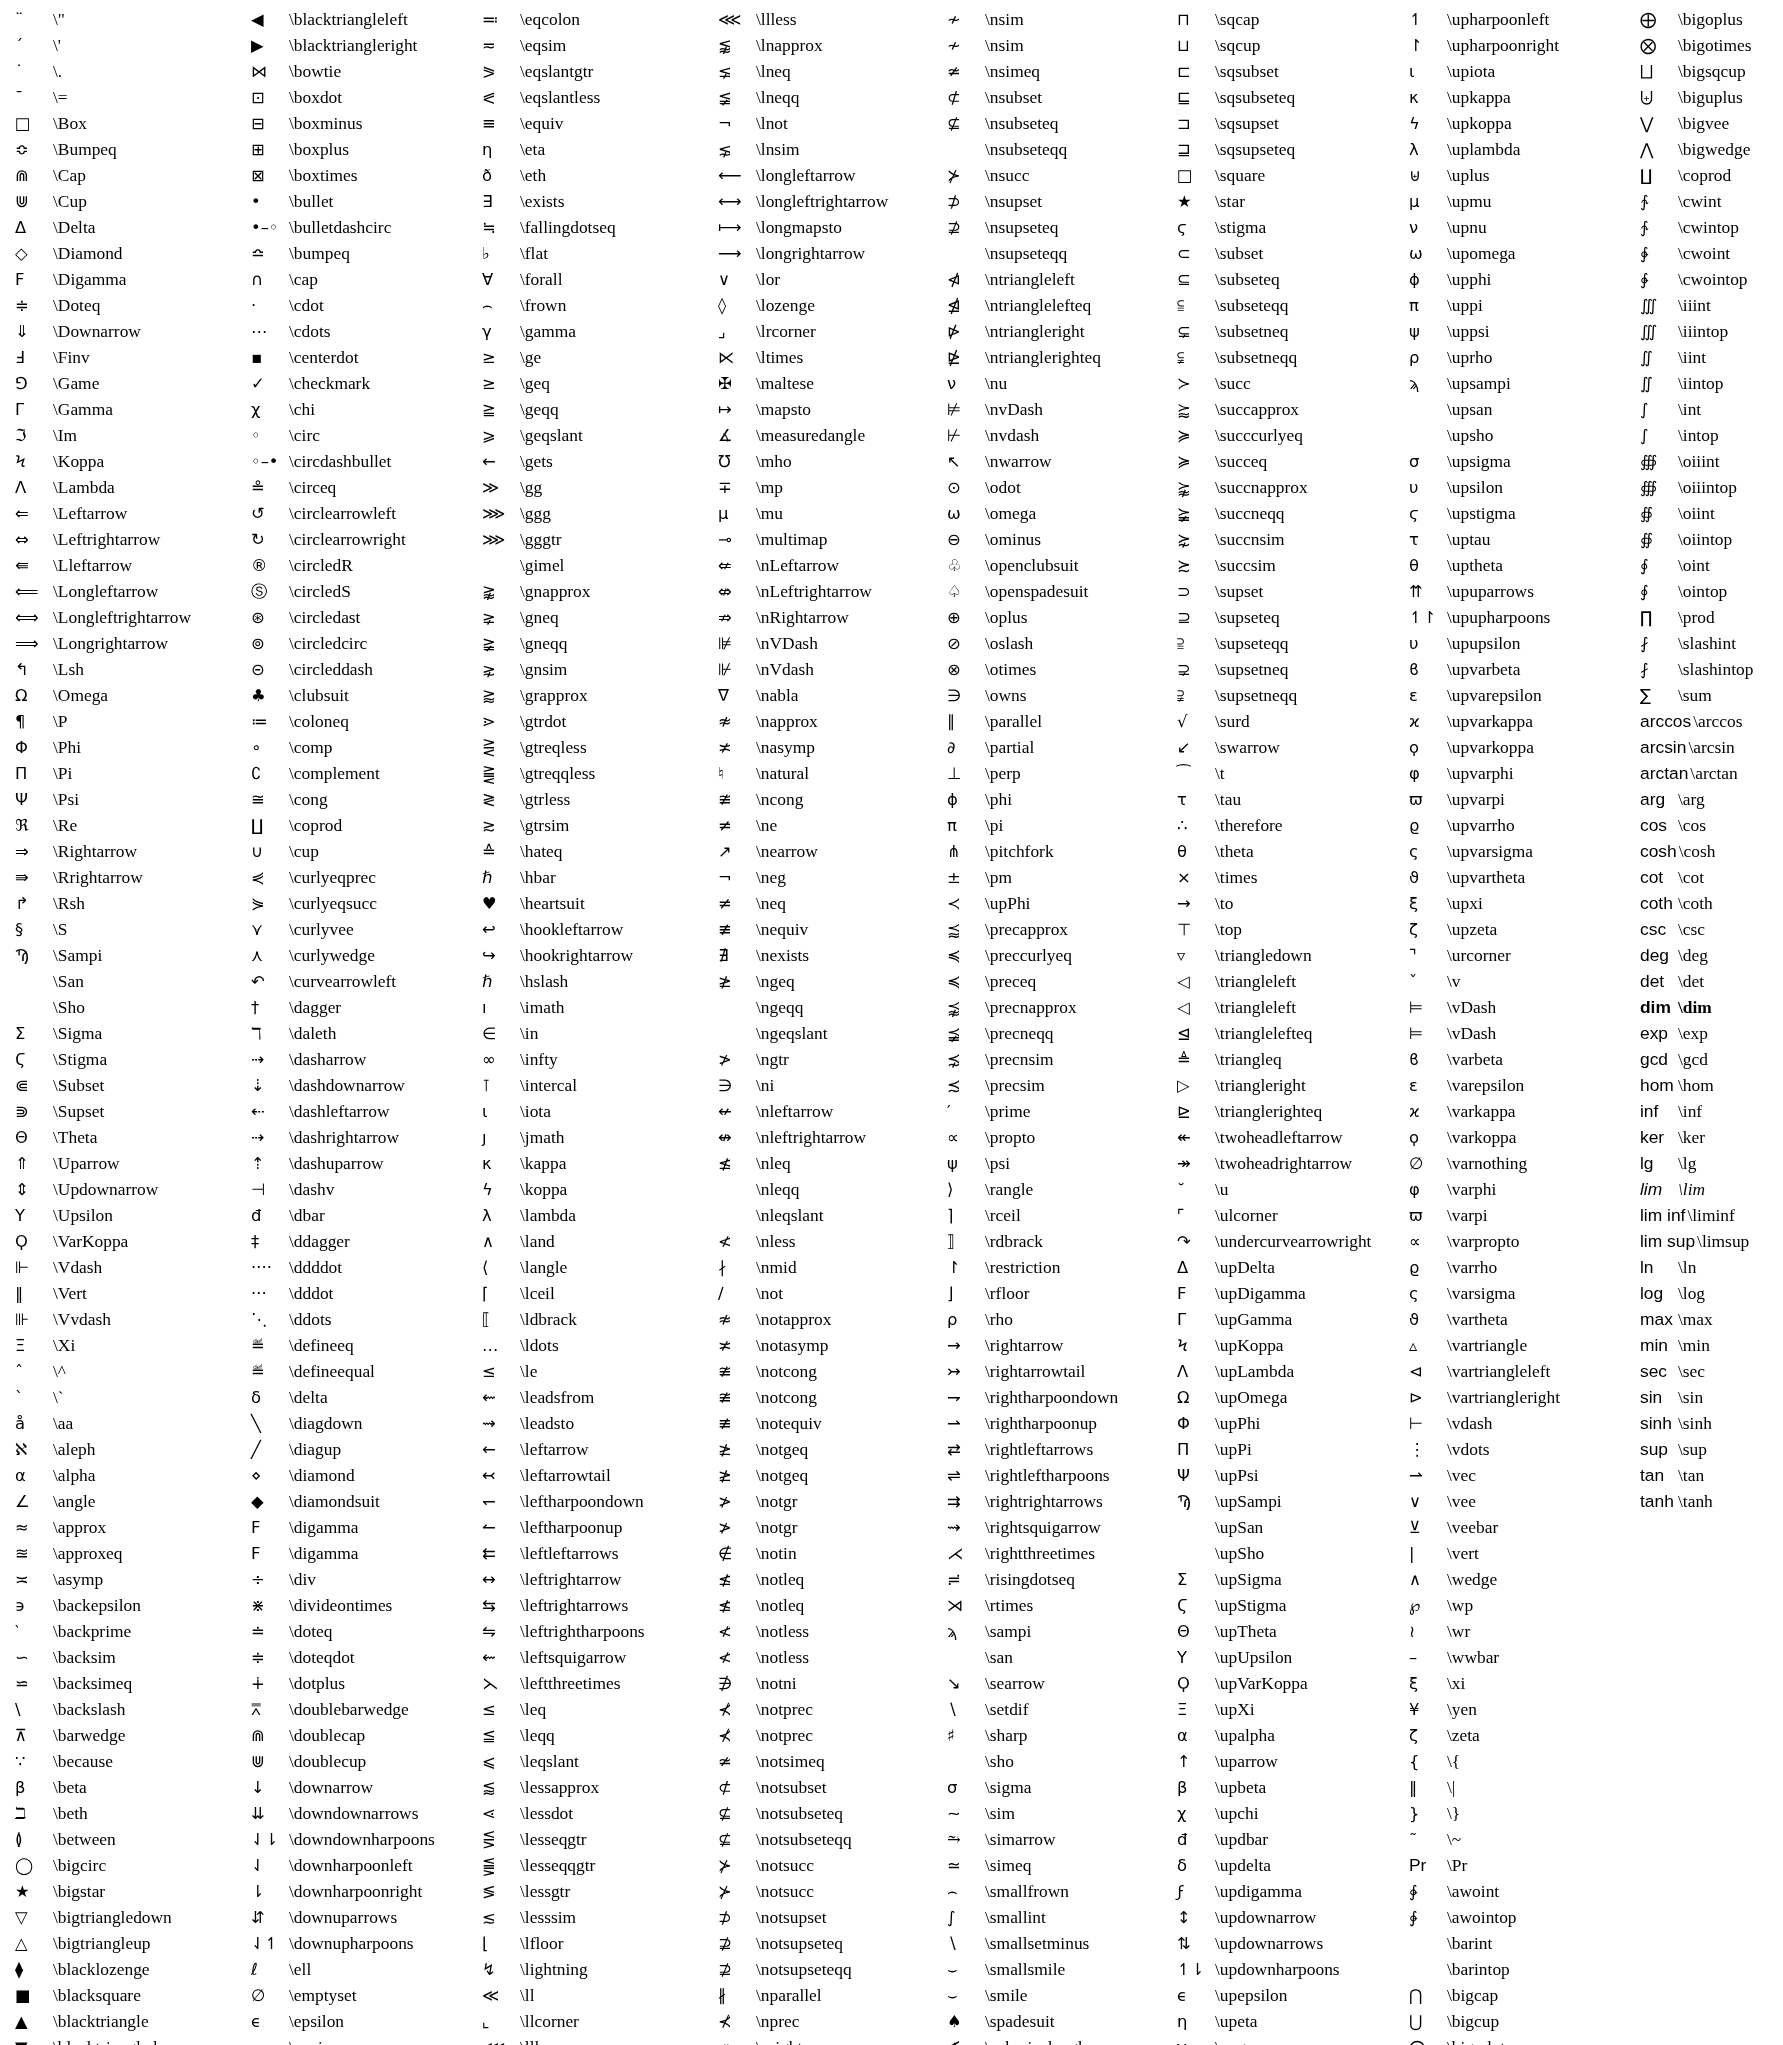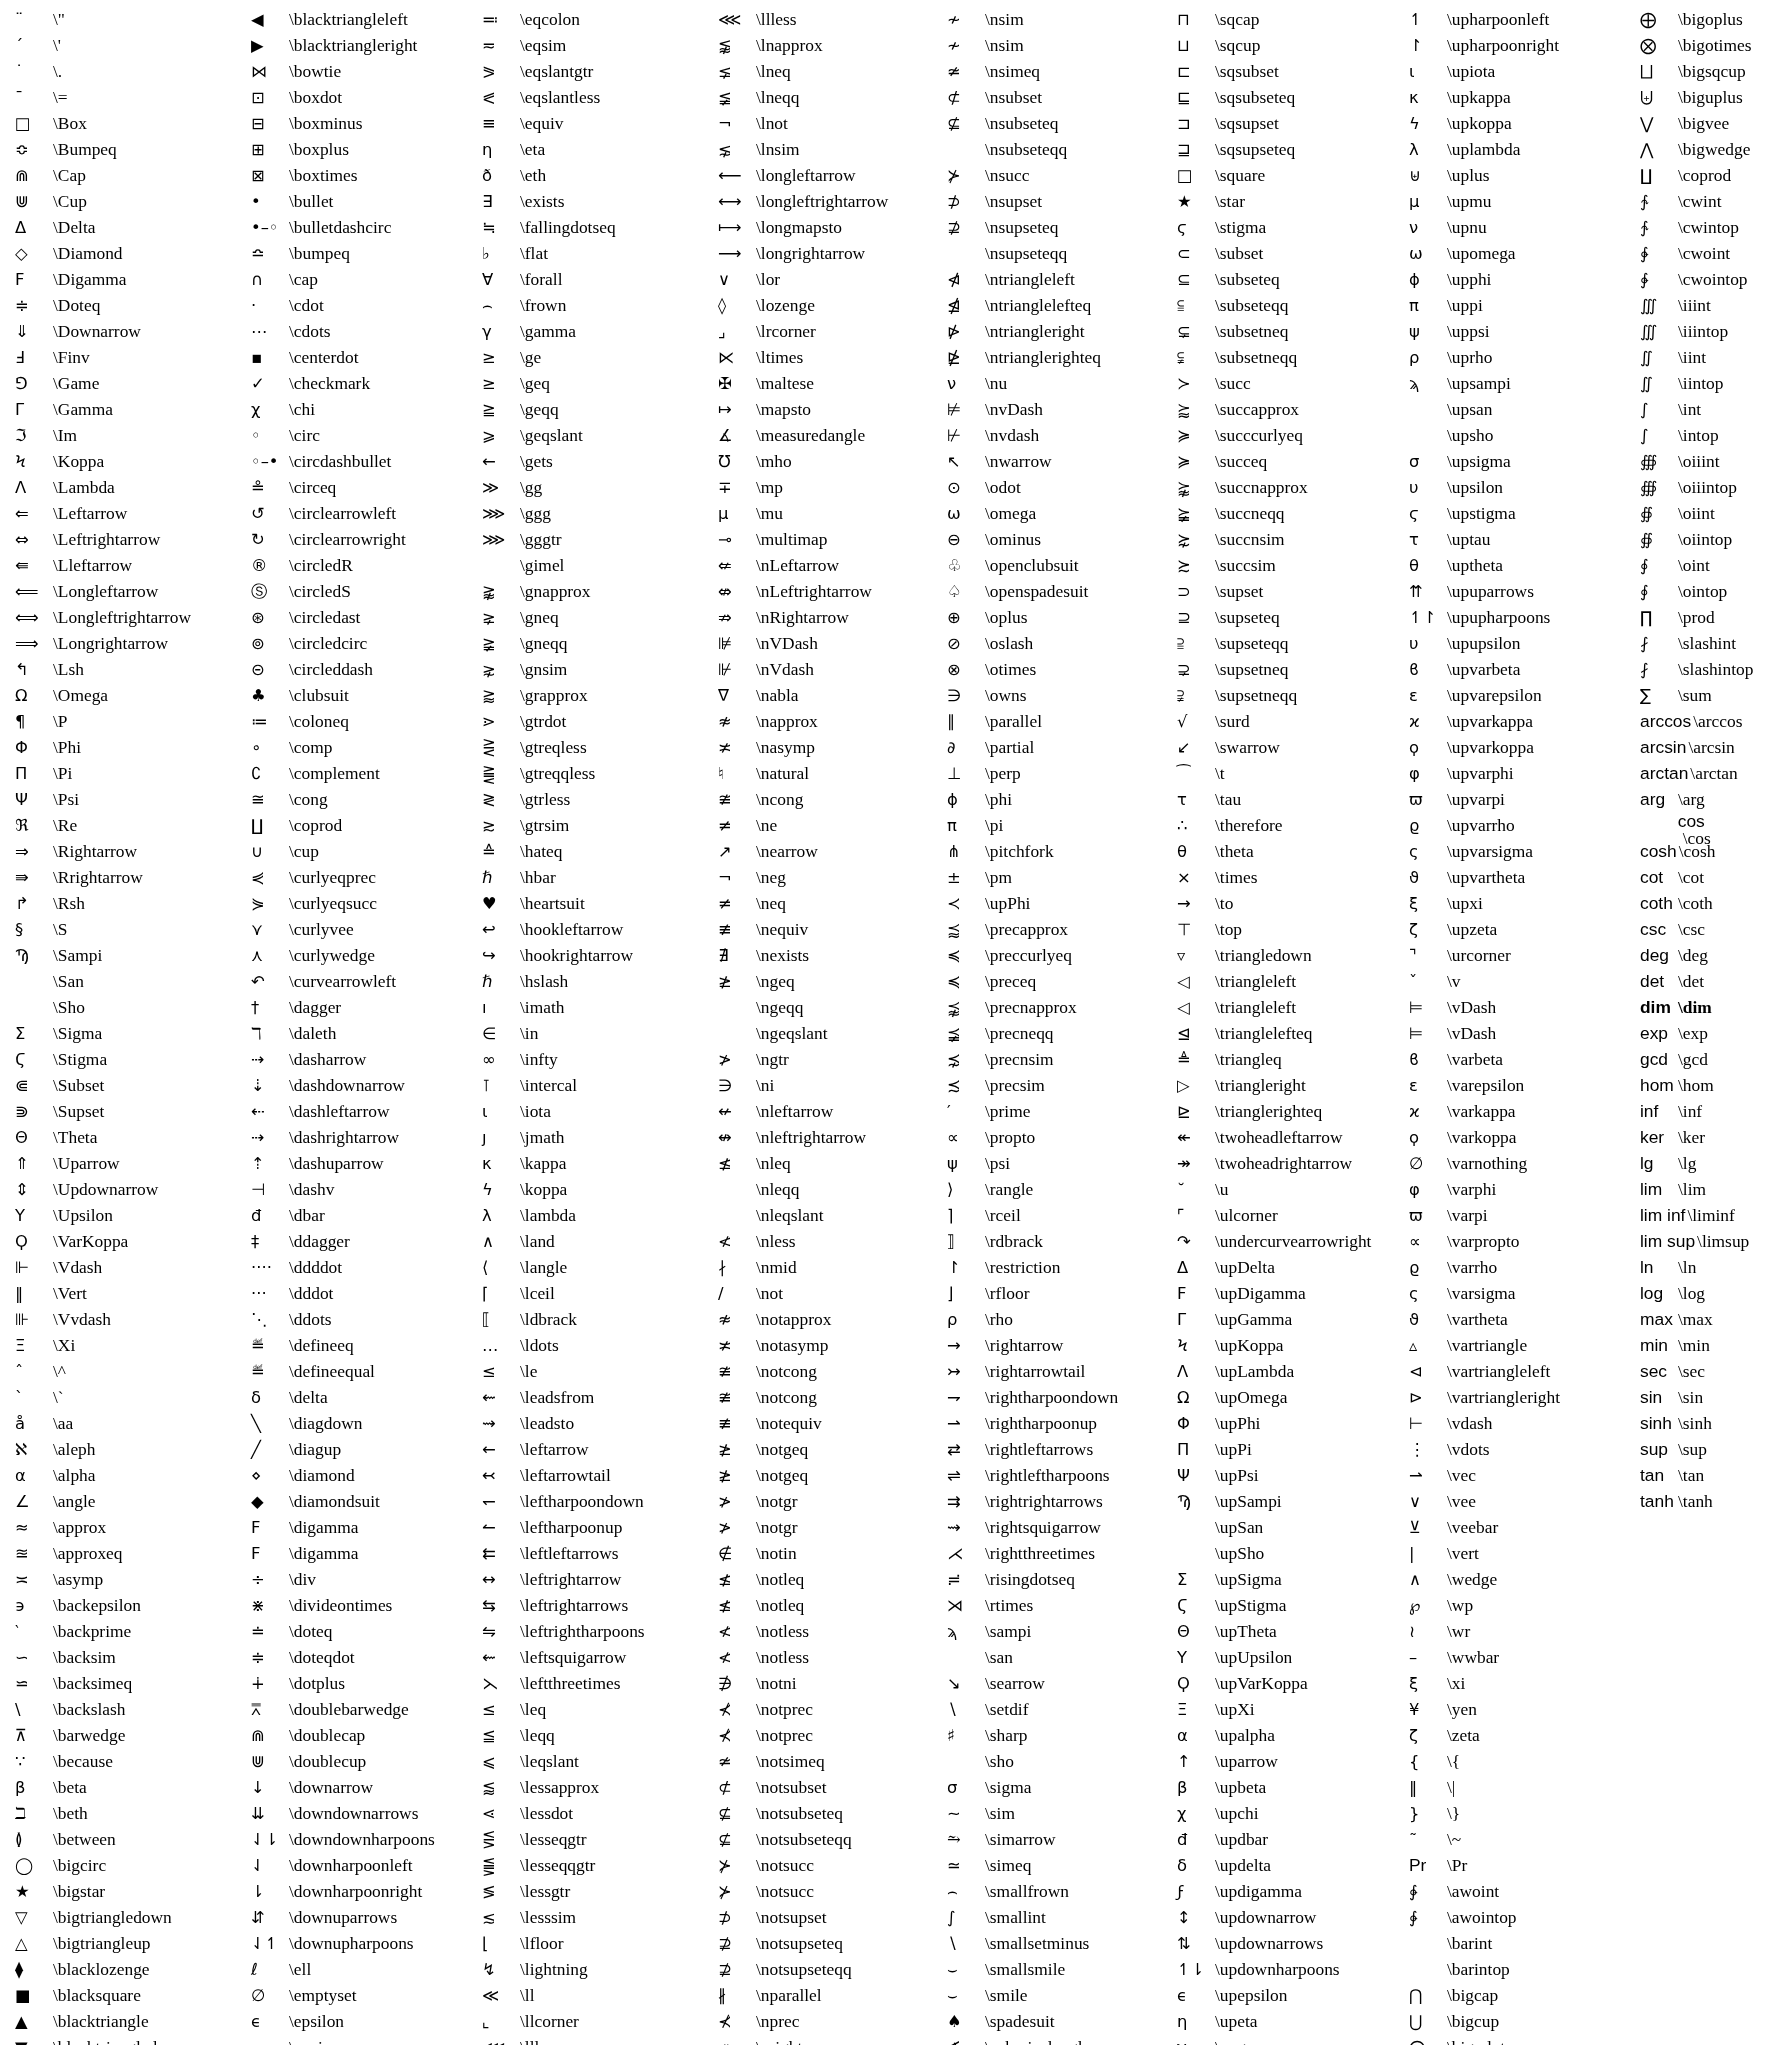--- a/index.html
+++ b/index.html
@@ -2374,21 +2374,21 @@
         <span class="cmd">\arcsin</span>
       </div>
       <div class="row" style="height: 26px;">
         <span class="glyph fn">arctan</span>
         <span class="cmd">\arctan</span>
       </div>
       <div class="row" style="height: 26px;">
         <span class="glyph fn">arg</span>
         <span class="cmd">\arg</span>
       </div>
-      <div class="row" style="height: 26px; flex-direction: column;">
+      <div class="row" style="height: 26px;">
         <span class="glyph fn">cos</span>
         <span class="cmd">\cos</span>
       </div>
       <div class="row" style="height: 26px;">
         <span class="glyph fn">cosh</span>
         <span class="cmd">\cosh</span>
       </div>
       <div class="row" style="height: 26px;">
         <span class="glyph fn">cot</span>
         <span class="cmd">\cot</span>
@@ -2430,21 +2430,21 @@
         <span class="cmd">\inf</span>
       </div>
       <div class="row" style="height: 26px;">
         <span class="glyph fn">ker</span>
         <span class="cmd">\ker</span>
       </div>
       <div class="row" style="height: 26px;">
         <span class="glyph fn">lg</span>
         <span class="cmd">\lg</span>
       </div>
-      <div class="row" style="height: 26px;">
+      <div class="row" style="height: 26px; font-style: italic;">
         <span class="glyph fn">lim</span>
         <span class="cmd">\lim</span>
       </div>
       <div class="row" style="height: 26px; text-align: center;">
         <span class="glyph fn">lim inf</span>
         <span class="cmd">\liminf</span>
       </div>
       <div class="row" style="height: 26px;">
         <span class="glyph fn">lim sup</span>
         <span class="cmd">\limsup</span>

